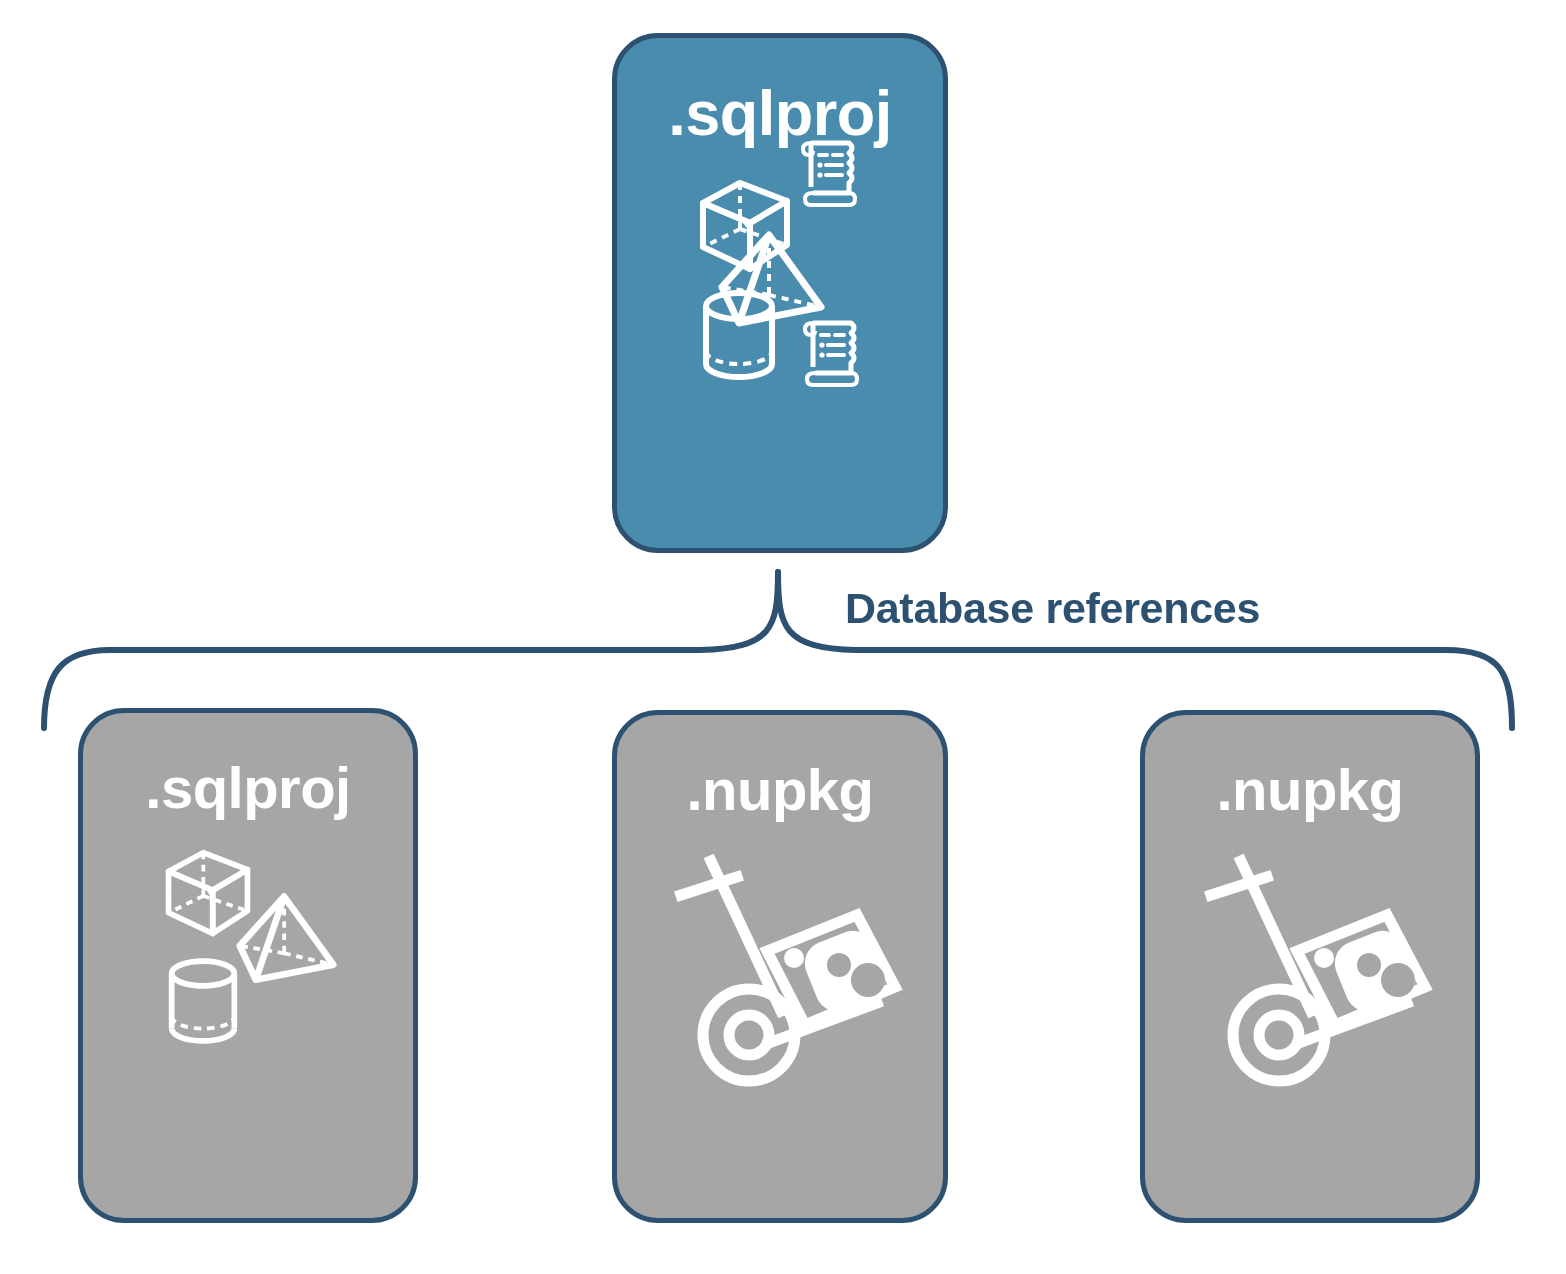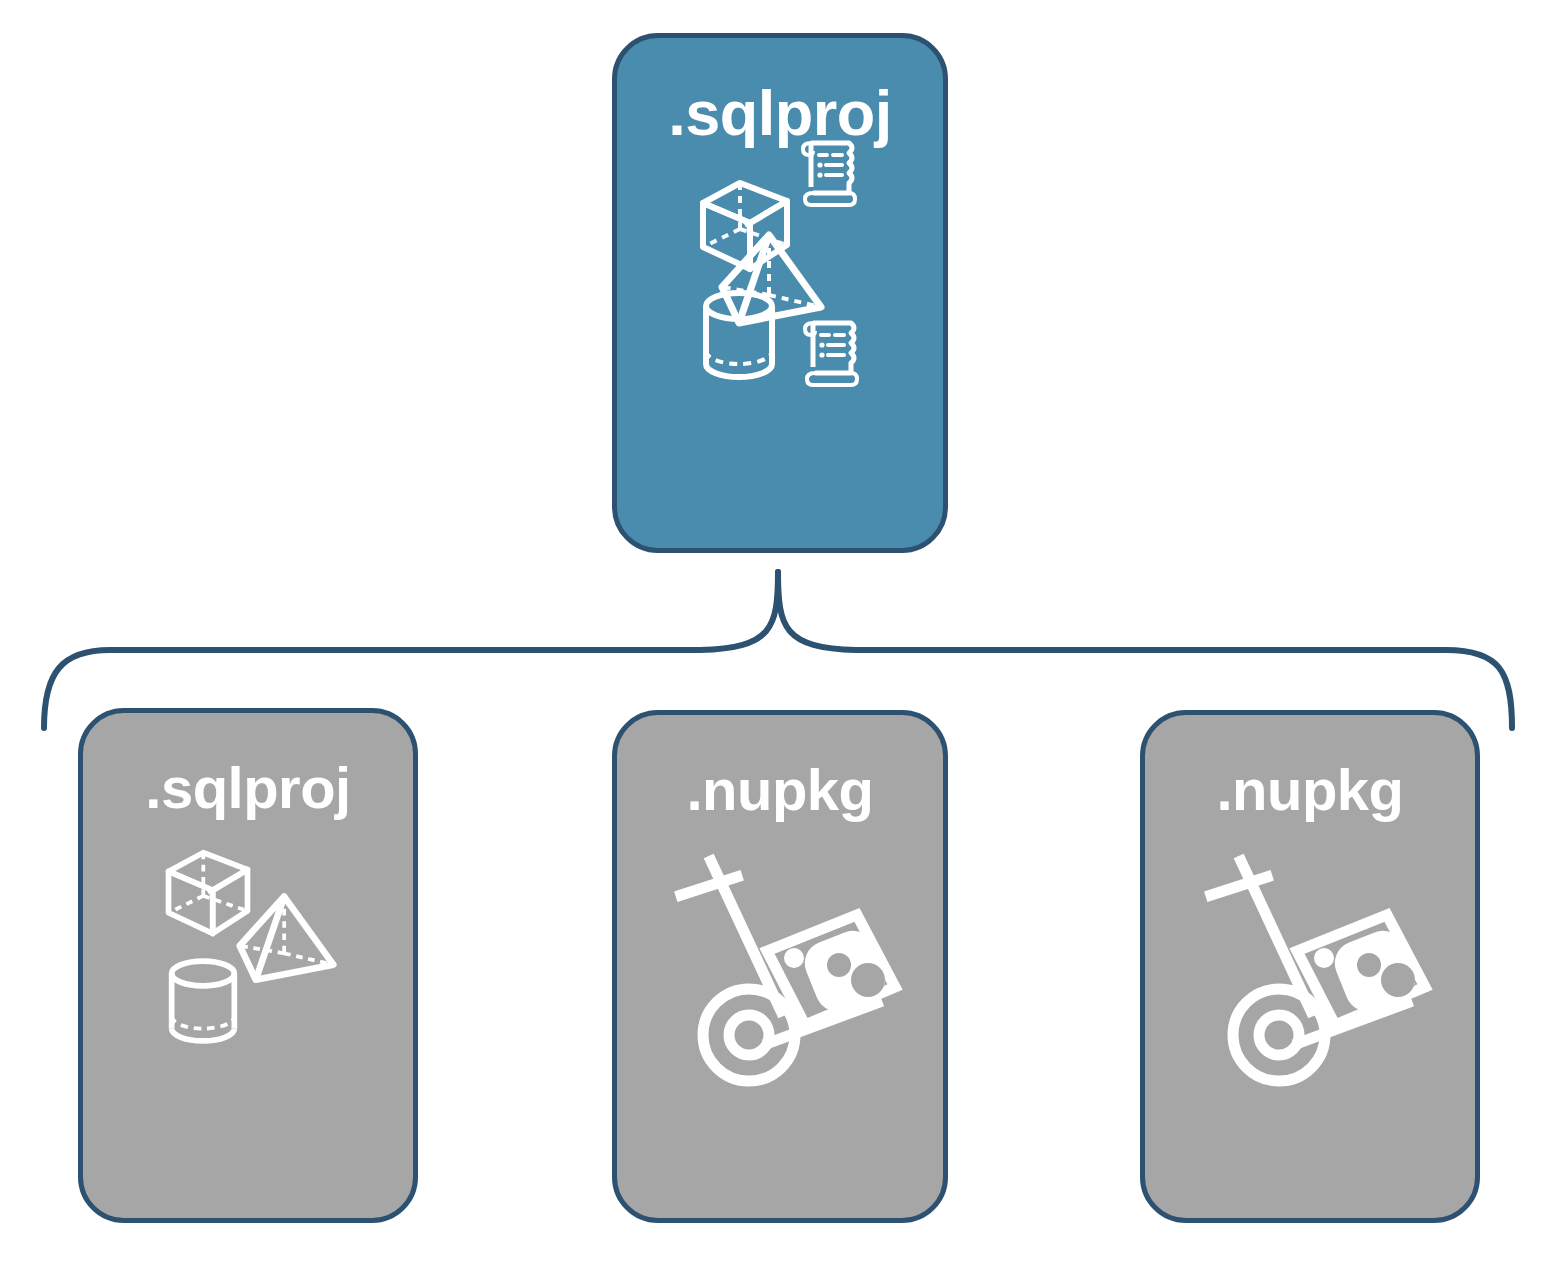--- a/index.html
+++ b/index.html
@@ -253,14 +253,15 @@
     <path d="M778 572
              C 778 628, 772 648, 700 650
              L 110 650
              C 62 650, 44 672, 44 728" stroke="#2d5170" stroke-width="6" fill="none" stroke-linecap="round"></path>
     <path d="M778 572
              C 778 628, 784 648, 856 650
              L 1446 650
              C 1500 650, 1512 672, 1512 728" stroke="#2d5170" stroke-width="6" fill="none" stroke-linecap="round"></path>
   </svg>
 
+  <div class="brace-label">Database references</div>
 
 </div>
 
 </body></html>

